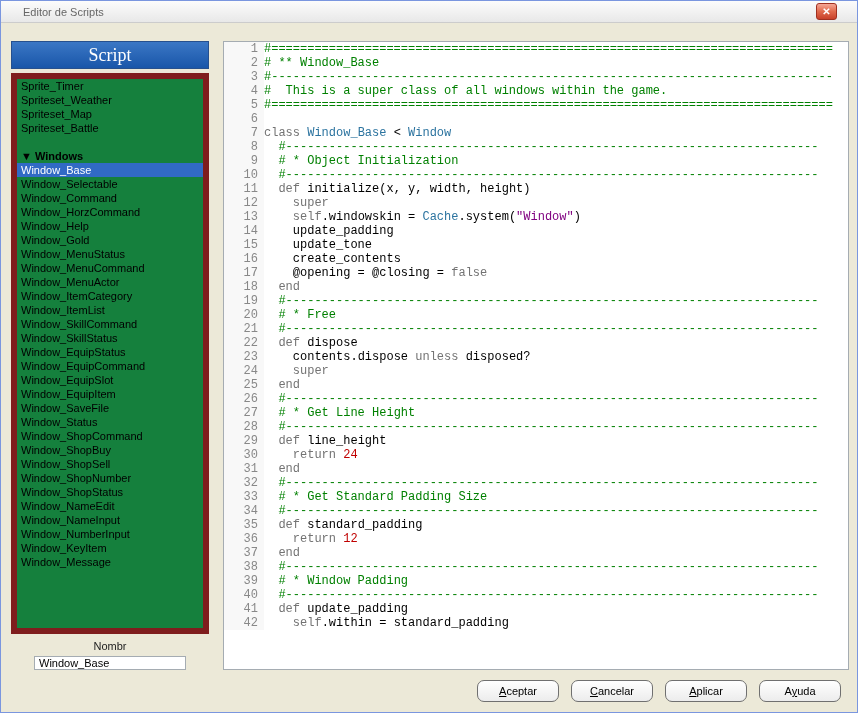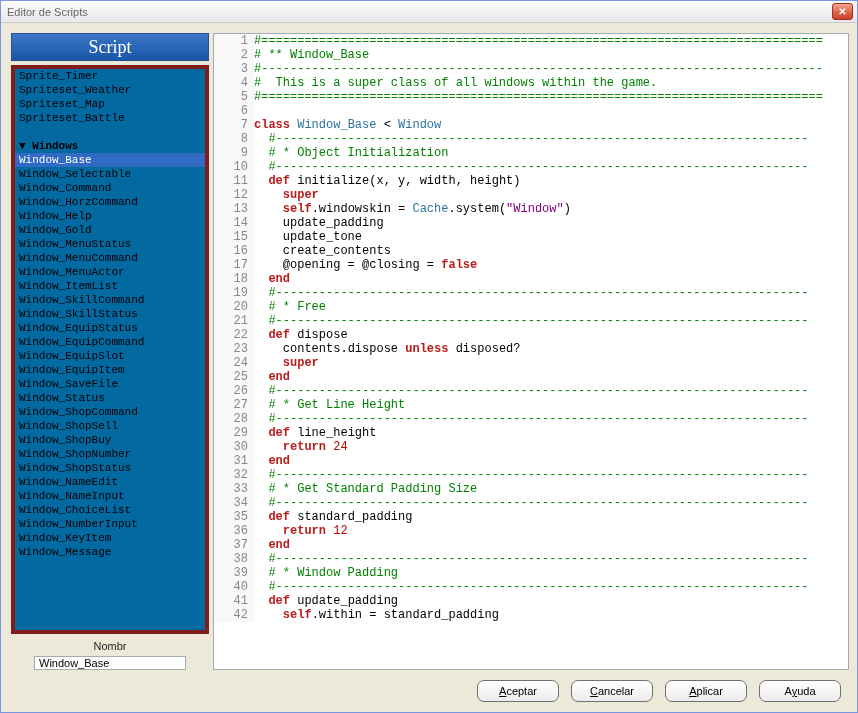--- a/index.html
+++ b/index.html
@@ -1,44 +1,44 @@
 <!DOCTYPE html>
 <html><head>
 <meta charset="utf-8">
 <style>
   * { box-sizing: border-box; margin: 0; padding: 0; }
   body { font-family: Tahoma, "MS Sans Serif", sans-serif; font-size: 11px; background: #ece9d8; width: 858px; height: 713px; overflow: hidden; }
   .window { width: 858px; height: 713px; border: 1px solid #7a96df; background: #ece9d8; display: flex; flex-direction: column; }
-  .titlebar { height: 22px; background: linear-gradient(to bottom, #fcfcfc, #e8e8e8); display: flex; align-items: center; padding: 0 4px; border-bottom: 1px solid #ccc; }
+  .titlebar { height: 22px; background: linear-gradient(to bottom, #fcfcfc, #e8e8e8); display: flex; align-items: center; padding: 0 20px; border-bottom: 1px solid #ccc; }
   .titlebar-text { flex: 1; color: #666; font-size: 11px; padding-left: 2px; }
   .close-btn { width: 21px; height: 17px; background: linear-gradient(to bottom, #f5a796, #e0694c, #c8412a); border: 1px solid #a03020; border-radius: 3px; display:flex; align-items:center; justify-content:center; color:#fff; font-weight:bold; font-size:10px; cursor:pointer; }
-  .content { flex: 1; display: flex; padding: 10px 8px 0 10px; gap: 4px; overflow: hidden; }
+  .content { flex: 1; display: flex; padding: 10px 8px 0 10px; gap: 14px; overflow: hidden; margin-top: 8px; }
   .sidebar { width: 198px; display:flex; flex-direction:column; }
   .sidebar-header { height: 28px; background: linear-gradient(to bottom, #3b77c5, #1956a9); color:#fff; display:flex; align-items:center; justify-content:center; font-family: Georgia, "Times New Roman", serif; font-size: 18px; border:1px solid #26508e; margin-bottom:4px; }
-  .script-list-wrap { flex:1; border:4px solid #7f1d1d; background:#0369a1; overflow:hidden; position:relative; display:flex;font-family:Liberation Mono, monospace; }
+  .script-list-wrap { flex:1; border:6px solid #7f1d1d; background:#15803d; overflow:hidden; position:relative; display:flex; }
   .script-list { flex:1; overflow-y:auto; }
   .script-list::-webkit-scrollbar { width:17px; }
   .script-list::-webkit-scrollbar-track { background:#f1efe2; }
   .script-list::-webkit-scrollbar-thumb { background:#c8c8c8; border:1px solid #a0a0a0; }
   .li { padding: 1px 4px; font-size:11px; cursor:pointer; white-space:nowrap; }
   .li.group { font-weight:bold; }
   .li.selected { background:#316ac5; color:#fff; }
   .name-row { display:flex; align-items:center; gap:4px; margin-top:6px;flex-direction:column; }
   .name-row label { font-size:11px; color:#222; }
   .name-row input { flex:1; border:1px solid #a5acb2; height:19px; padding:0 4px; font-size:11px; }
   .editor-wrap { flex:1; border:1px solid #a5acb2; background:#fff; display:flex; overflow:hidden; }
   .editor { flex:1; overflow:auto; font-family: "Courier New", monospace; font-size:12px; }
   .editor::-webkit-scrollbar { width:17px; height:17px; }
   .editor::-webkit-scrollbar-track { background:#f1efe2; }
   .editor::-webkit-scrollbar-thumb { background:#c8c8c8; border:1px solid #a0a0a0; }
   .code-line { display:flex; white-space:pre; }
   .gutter { width:40px; text-align:right; padding-right:6px; color:#888; background:#f8f8f8; flex-shrink:0; user-select:none; }
   .code { flex:1; }
   .tok-comment { color:#008000; }
-  .tok-keyword { color:#b91c1c;font-weight:bold; }
+  .tok-keyword { color:#737373; }
   .tok-ident { color:#000;font-family:Liberation Mono, monospace; }
   .tok-const { color:#2b739f; }
   .tok-string { color:#800080; }
   .tok-number { color:#c00000; }
   .tok-op { color:#000; }
   .buttons { display:flex; justify-content:flex-end; gap:12px; padding: 10px 16px 10px 10px; }
   .btn { min-width:82px; height:22px; border:1px solid #707070; background:linear-gradient(to bottom,#fff,#ececec); font-size:11px; cursor:pointer; border-radius:7px; }
   .btn u { text-decoration: underline; }
 </style>
 </head>
@@ -65,37 +65,37 @@
             <div class="li group">▼ Windows</div>
             <div class="li selected">Window_Base</div>
             <div class="li">Window_Selectable</div>
             <div class="li">Window_Command</div>
             <div class="li">Window_HorzCommand</div>
             <div class="li">Window_Help</div>
             <div class="li">Window_Gold</div>
             <div class="li">Window_MenuStatus</div>
             <div class="li">Window_MenuCommand</div>
             <div class="li">Window_MenuActor</div>
+            <div class="li">Window_ItemCategory</div>
             <div class="li">Window_ItemList</div>
             <div class="li">Window_SkillCommand</div>
             <div class="li">Window_SkillStatus</div>
             <div class="li">Window_EquipStatus</div>
             <div class="li">Window_EquipCommand</div>
             <div class="li">Window_EquipSlot</div>
             <div class="li">Window_EquipItem</div>
             <div class="li">Window_SaveFile</div>
             <div class="li">Window_Status</div>
             <div class="li">Window_ShopCommand</div>
+            <div class="li">Window_ShopBuy</div>
             <div class="li">Window_ShopSell</div>
-            <div class="li">Window_ShopBuy</div>
             <div class="li">Window_ShopNumber</div>
             <div class="li">Window_ShopStatus</div>
             <div class="li">Window_NameEdit</div>
             <div class="li">Window_NameInput</div>
-            <div class="li">Window_ChoiceList</div>
             <div class="li">Window_NumberInput</div>
             <div class="li">Window_KeyItem</div>
             <div class="li">Window_Message</div>
           </div>
       </div>
       <div class="name-row">
         <label>Nombr</label>
         <input type="text" value="Window_Base" style="">
       </div>
     </div>

